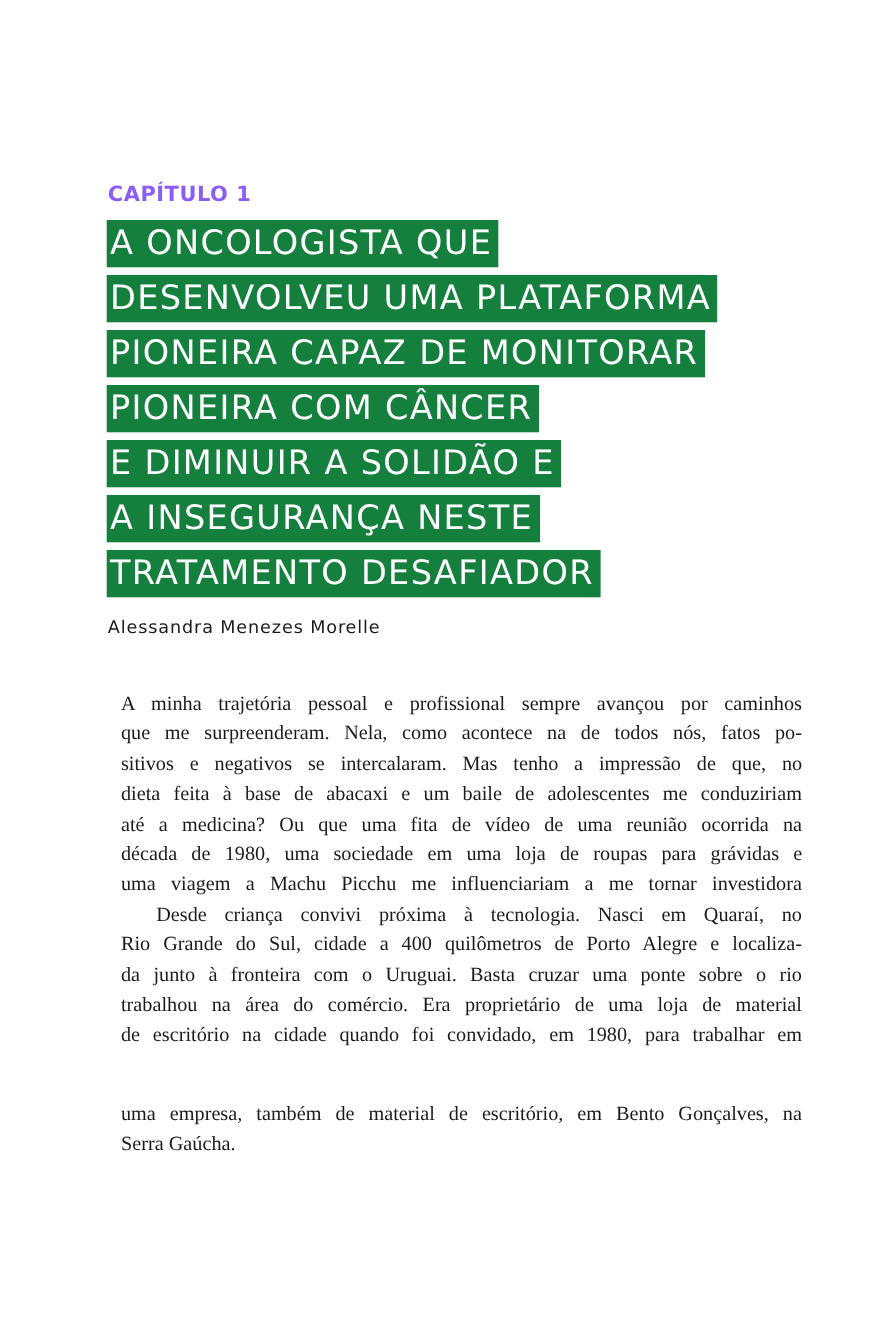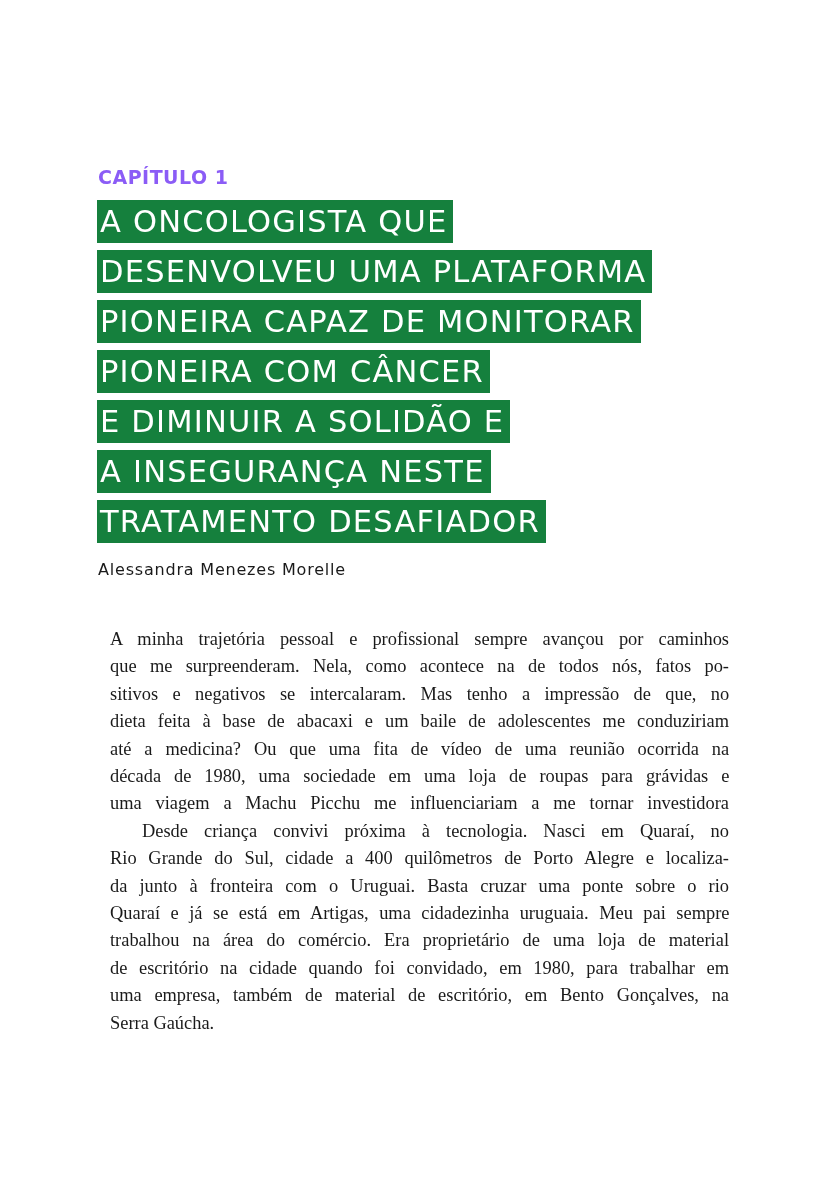--- a/index.html
+++ b/index.html
@@ -59,20 +59,19 @@
       <span class="body-line" style="display: block; word-spacing: 9.81818px;">sitivos e negativos se intercalaram. Mas tenho a impressão de que, no</span>
       <span class="body-line" style="display: block; word-spacing: 7.41667px;">dieta feita à base de abacaxi e um baile de adolescentes me conduziriam</span>
       <span class="body-line" style="display: block; word-spacing: 8.30769px;">até a medicina? Ou que uma fita de vídeo de uma reunião ocorrida na</span>
       <span class="body-line" style="display: block; word-spacing: 8.33333px;">década de 1980, uma sociedade em uma loja de roupas para grávidas e</span>
       <span class="body-line" style="display: block; word-spacing: 9.2px;">uma viagem a Machu Picchu me influenciariam a me tornar investidora</span>
     </div>
     <div>
       <span class="body-line indent" style="display: block; word-spacing: 11.4444px;">Desde criança convivi próxima à tecnologia. Nasci em Quaraí, no</span>
       <span class="body-line" style="display: block; word-spacing: 7.16667px;">Rio Grande do Sul, cidade a 400 quilômetros de Porto Alegre e localiza-</span>
       <span class="body-line" style="display: block; word-spacing: 7.53846px;">da junto à fronteira com o Uruguai. Basta cruzar uma ponte sobre o rio</span>
-      <span class="body-line" style="display: block; word-spacing: 5.91667px;">Quaraí e já se está em Artigas, uma cidadezinha uruguaia. Meu pai sempre</span>
       <span class="body-line" style="display: block; word-spacing: 8.45455px;">trabalhou na área do comércio. Era proprietário de uma loja de material</span>
       <span class="body-line" style="display: block; word-spacing: 7px;">de escritório na cidade quando foi convidado, em 1980, para trabalhar em</span>
-      <span class="body-line" style="display: block; word-spacing: 8.1px;">uma empresa, também de material de escritório, em Bento Gonçalves, na</span>
+      <span class="body-line" style="display: block; word-spacing: 8.1px; margin-top: 44px;">uma empresa, também de material de escritório, em Bento Gonçalves, na</span>
       <span class="body-line last">Serra Gaúcha.</span>
     </div>
   </div>
 </div>
 
 </body></html>

